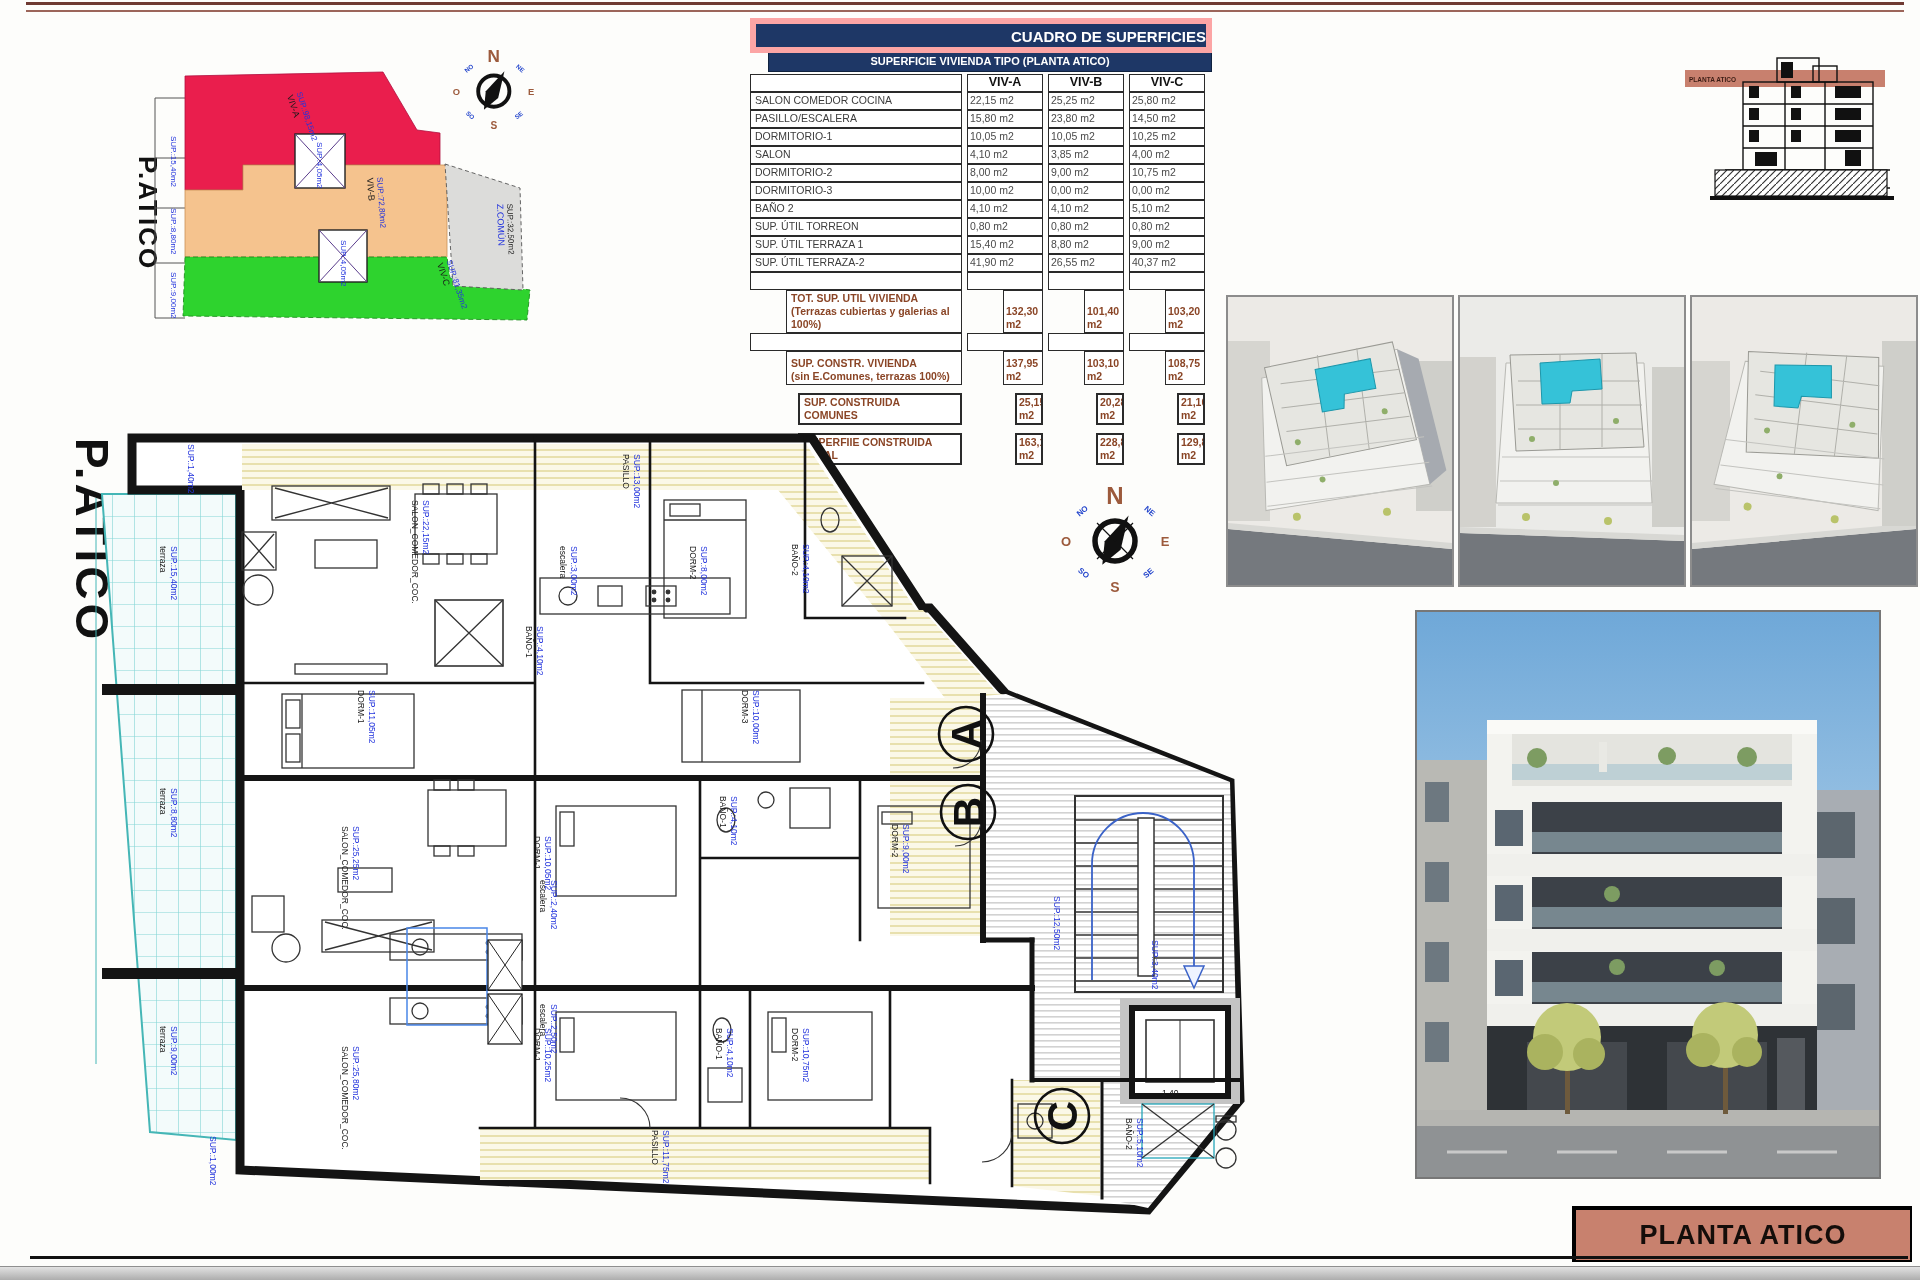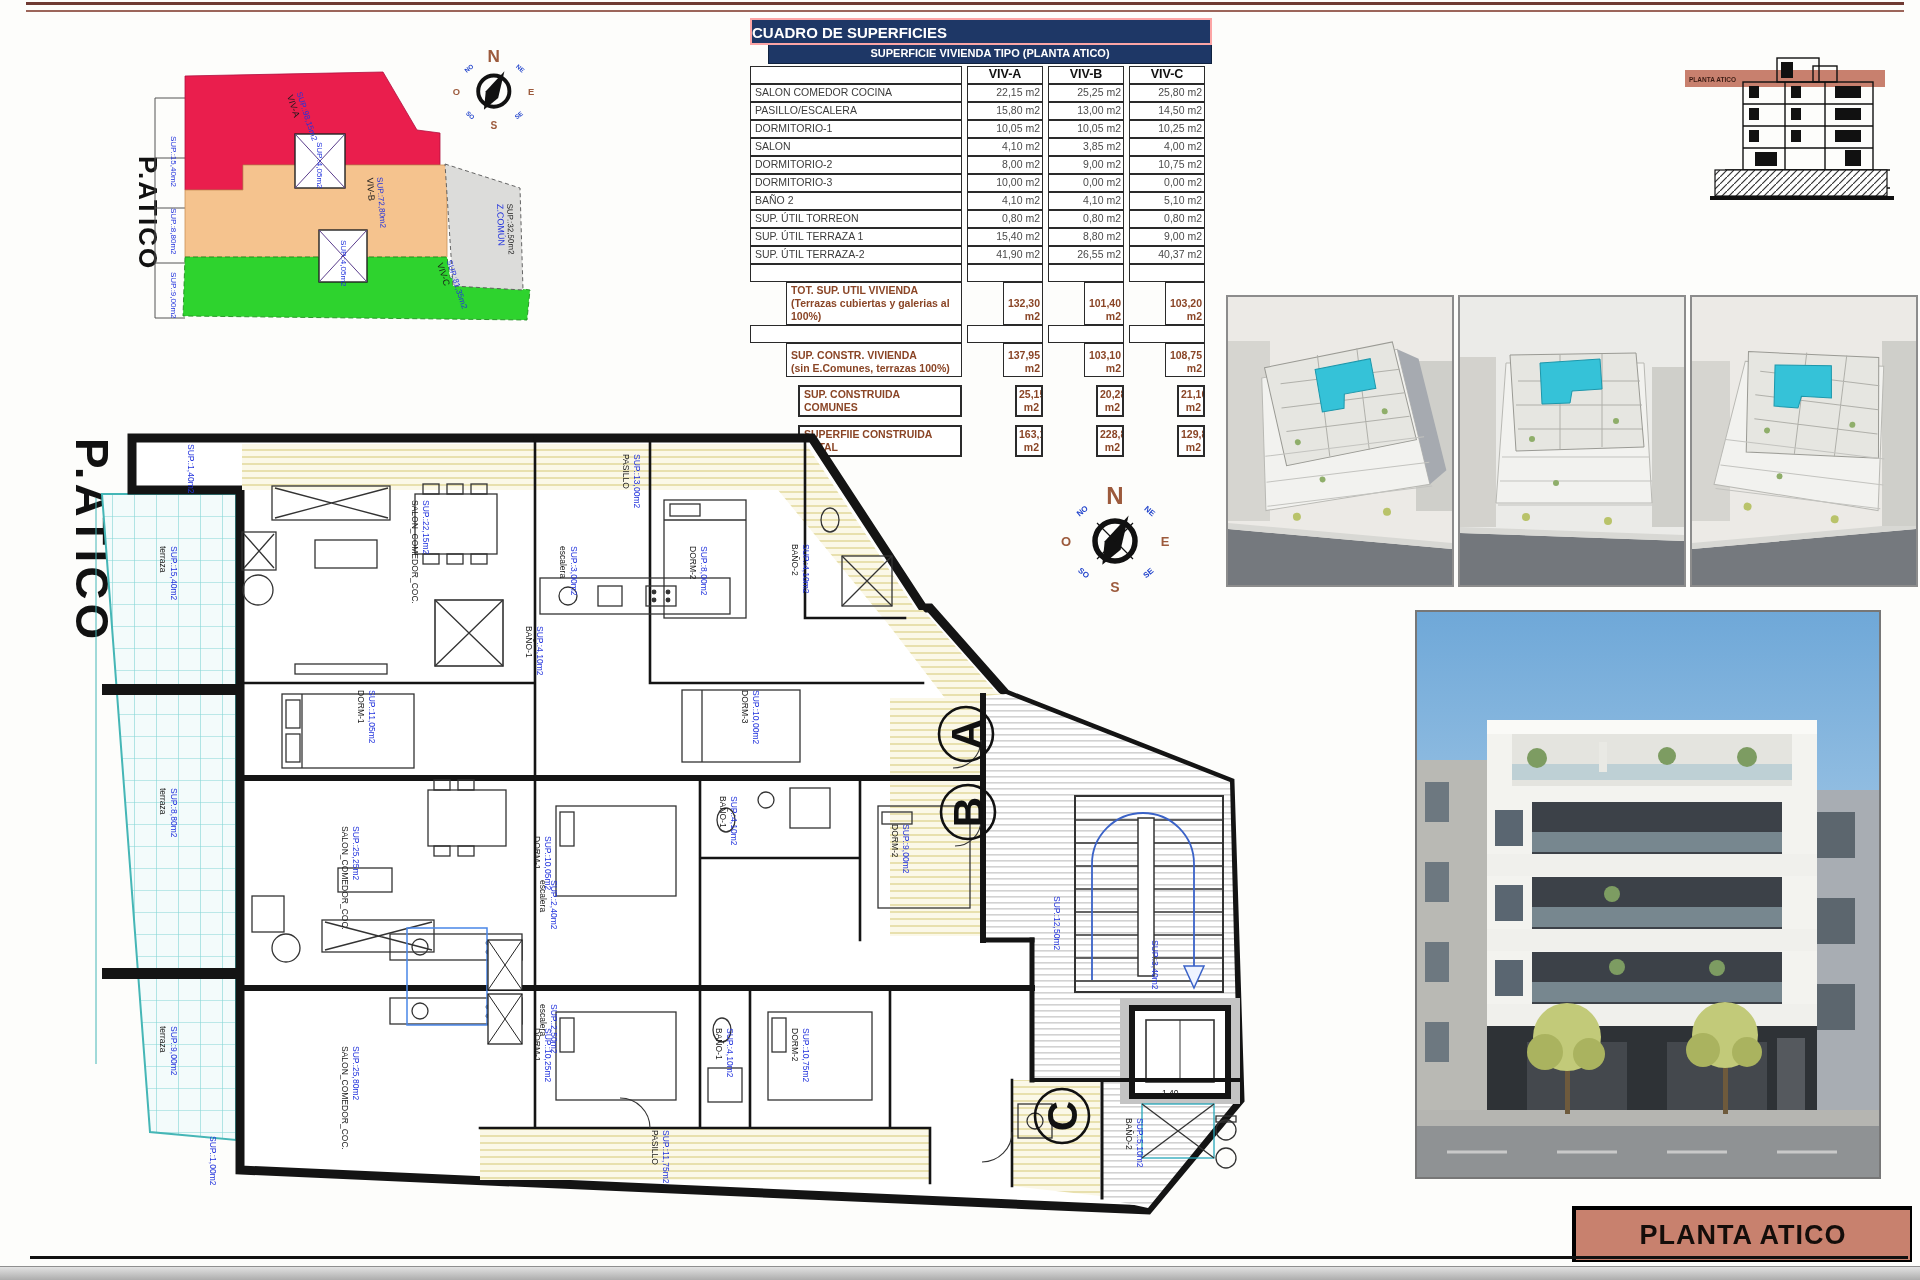--- a/index.html
+++ b/index.html
@@ -2,29 +2,29 @@
 <html><head>
 <meta charset="utf-8">
 <style>
   html,body{margin:0;padding:0;background:#e9e9e9;}
   .page{position:relative;width:1920px;height:1280px;background:#fdfdfb;overflow:hidden;
         font-family:"Liberation Sans",sans-serif;}
   .top-border{position:absolute;left:26px;right:16px;top:2px;height:5px;
         border-top:3px solid #6f3a32;border-bottom:2px solid #9c655a;}
   
   .stable{position:absolute;left:750px;top:18px;width:462px;}
-  .t-title{background:#1e3766;color:#fff;font-weight:bold;font-size:15px;text-align:left;
-        padding:4px 0 2px;border:2px solid #fca5a5;}
+  .t-title{background:#1e3766;color:#fff;font-weight:bold;font-size:15px;text-align:right;
+        padding:4px 0 2px;border:6px solid #fca5a5;}
   .t-sub{background:#1e3766;color:#fff;font-weight:bold;font-size:11px;text-align:center;
         padding:2px 0 4px;border:1px solid #10223f;border-top:none;margin-left:18px;}
   .t-grid{display:grid;grid-template-columns:212px 5px 76px 5px 76px 5px 76px;margin-top:2px;}
   .c{border:1px solid #2a2a2a;min-height:14px;font-size:10.5px;line-height:13px;
         background:#fff;overflow:hidden;}
   .c.lab{padding:1px 4px;color:#3c3c3c;text-align:left;}
-  .c.val{color:#4a4a4a;text-align:right;padding:1px 2px;}
+  .c.val{color:#4a4a4a;text-align:left;padding:1px 2px;}
   .c.head{font-weight:bold;color:#111;font-size:12.5px;text-align:center;}
   .c.tot{color:#8a4526;font-weight:bold;}
   .c.two{min-height:30px;display:flex;align-items:flex-end;white-space:pre-line;margin-left:36px;}
   .c.two.val{align-items:flex-end;justify-content:center;display:flex;}
   .c.box{border-width:2px;margin-left:48px;}
   .g{border:none;background:transparent;}
   .sp{height:8px;border:none;background:transparent;}
   
   .site-plan{position:absolute;left:95px;top:28px;width:470px;height:322px;}
   .section-diagram{position:absolute;left:1685px;top:30px;width:225px;height:178px;}
@@ -154,21 +154,21 @@
         <div class="g"></div>
         <div class="c val">22,15 m2</div>
         <div class="g"></div>
         <div class="c val">25,25 m2</div>
         <div class="g"></div>
         <div class="c val">25,80 m2</div>
         <div class="c lab">PASILLO/ESCALERA</div>
         <div class="g"></div>
         <div class="c val">15,80 m2</div>
         <div class="g"></div>
-        <div class="c val">13,00 m2</div>
+        <div class="c val">23,80 m2</div>
         <div class="g"></div>
         <div class="c val">14,50 m2</div>
         <div class="c lab">DORMITORIO-1</div>
         <div class="g"></div>
         <div class="c val">10,05 m2</div>
         <div class="g"></div>
         <div class="c val">10,05 m2</div>
         <div class="g"></div>
         <div class="c val">10,25 m2</div>
         <div class="c lab">SALON</div>

